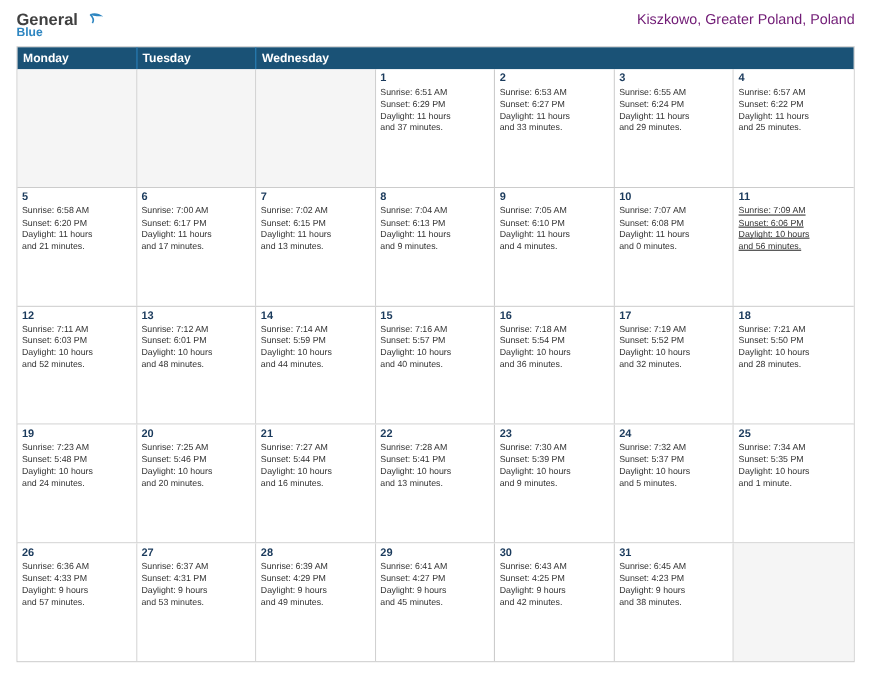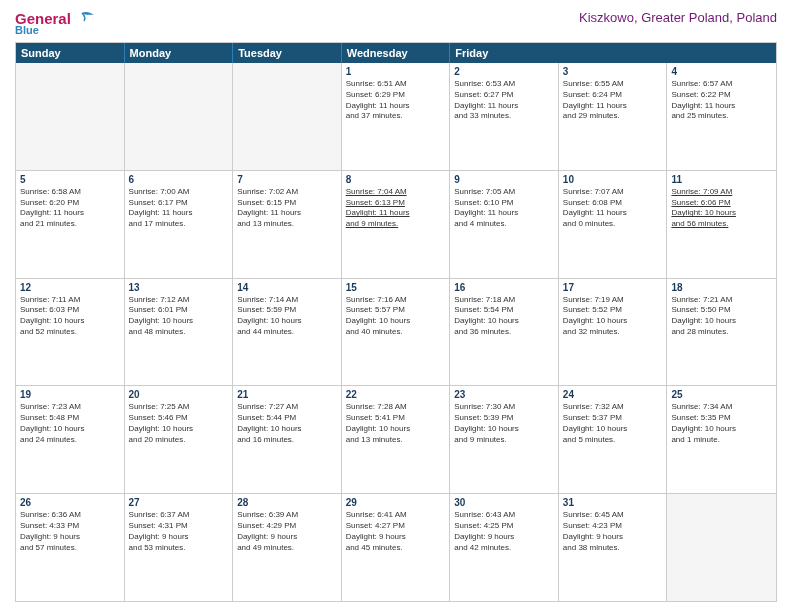--- a/index.html
+++ b/index.html
@@ -98,40 +98,38 @@
       color: #333;
     }
   </style>
 </head>
 <body>
 
 <div class="page">
   <div class="header">
     <div class="logo">
       <div class="logo-line">
-        <span style="font-size:15px;font-weight:bold;color:#be185d;">General</span>
+        <span style="font-size:15px;font-weight:bold;color:#404040;">General</span>
         <svg width="22" height="14" viewBox="0 0 22 14" style="margin-left:1px;margin-top:-2px;">
           <path d="M10 2 C13 0, 18 1, 22 4 C18 3, 14 5, 10 2Z" fill="#2e86c1"></path>
           <path d="M10 2 C12 4, 14 7, 12 10" stroke="#2e86c1" stroke-width="1.5" fill="none"></path>
         </svg>
       </div>
       <span style="font-size:11px;font-weight:bold;color:#2e86c1;margin-top:-3px;">Blue</span>
     </div>
     <div class="title-area">
       <div class="subtitle">Kiszkowo, Greater Poland, Poland</div>
     </div>
   </div>
 
   <div class="calendar">
     <div class="day-headers">
-    <div class="day-header">Sunday</div>
         <div class="day-header">Monday</div>
         <div class="day-header">Tuesday</div>
         <div class="day-header">Wednesday</div>
-        <div class="day-header">Friday</div>
       </div>
     <div class="weeks">
     <div class="week-row">
           <div class="day-cell empty"></div>
           <div class="day-cell empty"></div>
           <div class="day-cell empty"></div>
           <div class="day-cell">
             <div class="day-number">1</div>
             <div class="day-info" style="white-space: pre-line;">Sunrise: 6:51 AM
 Sunset: 6:29 PM
@@ -177,21 +175,21 @@
           </div>
           <div class="day-cell">
             <div class="day-number">7</div>
             <div class="day-info" style="white-space: pre-line;">Sunrise: 7:02 AM
 Sunset: 6:15 PM
 Daylight: 11 hours
 and 13 minutes.</div>
           </div>
           <div class="day-cell">
             <div class="day-number">8</div>
-            <div class="day-info" style="white-space: pre-line; text-decoration: underline;">Sunrise: 7:04 AM
+            <div class="day-info" style="white-space: pre-line;">Sunrise: 7:04 AM
 Sunset: 6:13 PM
 Daylight: 11 hours
 and 9 minutes.</div>
           </div>
           <div class="day-cell">
             <div class="day-number">9</div>
             <div class="day-info" style="white-space: pre-line;">Sunrise: 7:05 AM
 Sunset: 6:10 PM
 Daylight: 11 hours
 and 4 minutes.</div>

